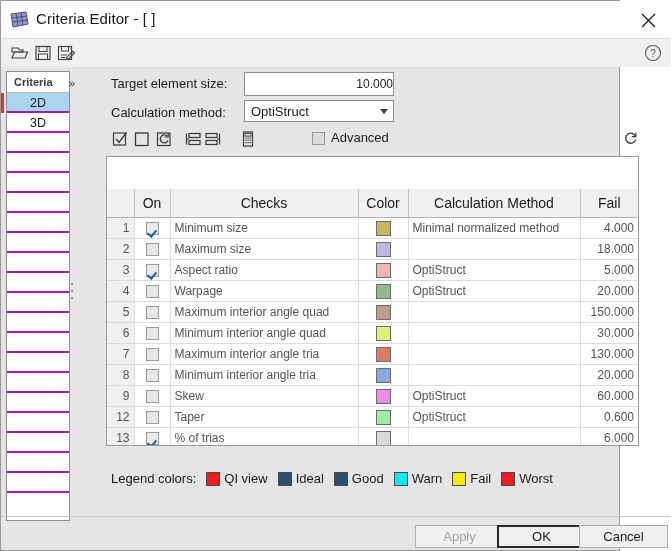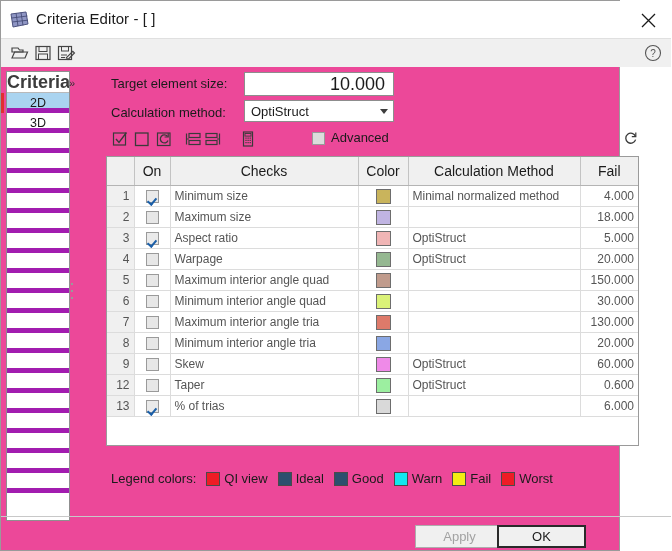--- a/index.html
+++ b/index.html
@@ -4,21 +4,21 @@
 <style>
   html,body{margin:0;padding:0;}
   body{
     width:672px;height:551px;
     font-family:"Liberation Sans", sans-serif;
     font-size:12px;
     color:#1b1b1b;
     background:#ffffff;
     overflow:hidden;
   }
-  #app{position:relative;width:620px;height:551px;background:#ec4899;
+  #app{position:relative;width:620px;height:551px;background:#e5e5e5;
        border:1px solid #9a9a9a;box-sizing:border-box;}
 
   
   .titlebar{position:absolute;left:0;top:0;width:670px;height:38px;background:#ffffff;
             border-bottom:1px solid #e0e0e0;box-sizing:border-box;}
   .title-icon{position:absolute;left:9px;top:10px;width:19px;height:17px;}
   .title-text{position:absolute;left:35px;top:9px;font-size:15px;color:#1b1b1b;
               letter-spacing:.1px;white-space:nowrap;}
   .close-btn{position:absolute;right:8px;top:6px;width:30px;height:26px;
              display:flex;align-items:center;justify-content:center;cursor:pointer;}
@@ -26,54 +26,54 @@
 
   
   .toolbar{position:absolute;left:0;top:38px;width:670px;height:28px;background:#f0f0f0;}
   .tb-ico{position:absolute;top:4px;width:20px;height:20px;cursor:pointer;}
   .help-ico{position:absolute;right:9px;top:5px;width:18px;height:18px;cursor:pointer;}
 
   
   .sidepanel{position:absolute;left:5px;top:70px;width:64px;height:450px;
              background:#ffffff;border:1px solid #8f8f8f;box-sizing:border-box;overflow:hidden;}
   .side-head{height:21px;line-height:21px;background:#ffffff;
-             border-bottom:1px solid #b9b9b9;font-size:18px;font-weight:bold;
-             color:#3c3c3c;padding-left:0;box-sizing:border-box;}
+             border-bottom:1px solid #b9b9b9;font-size:11px;font-weight:bold;
+             color:#3c3c3c;padding-left:7px;box-sizing:border-box;}
   .side-row{height:20px;line-height:20px;text-align:center;font-size:12.5px;
-            border-bottom:5px solid #a21caf;box-sizing:border-box;color:#1b1b1b;cursor:pointer;}
+            border-bottom:2px solid #a21caf;box-sizing:border-box;color:#1b1b1b;cursor:pointer;}
   .side-row.sel{background:#aad4f0;}
   .side-row.blank{cursor:default;}
   .chev{position:absolute;left:68px;top:76px;font-size:11px;color:#333;cursor:pointer;}
   .splitdots{position:absolute;left:70px;top:282px;width:3px;height:24px;cursor:col-resize;}
   .splitdots i{display:block;width:2px;height:2px;background:#9a9a9a;margin-bottom:5px;}
   .redmark{position:absolute;left:0px;top:92px;width:3px;height:20px;background:#e03030;}
 
   
   .lbl{position:absolute;font-size:13px;color:#1b1b1b;white-space:nowrap;}
   .txtfield{position:absolute;background:#fff;border:1px solid #8d8d8d;
-            box-sizing:border-box;font-family:"Liberation Sans",sans-serif;font-size:18px;
-            text-align:right;padding:0 8px;color:#1b1b1b;}
+            box-sizing:border-box;font-family:"Liberation Sans",sans-serif;font-size:12px;
+            text-align:right;padding:0 0;color:#1b1b1b;}
   .combo{position:absolute;background:#fff;border:1px solid #8d8d8d;box-sizing:border-box;
          font-size:13px;color:#1b1b1b;cursor:pointer;}
   .combo span.val{position:absolute;left:6px;top:3px;}
   .combo .arrow{position:absolute;right:5px;top:8px;width:0;height:0;
                 border-left:4px solid transparent;border-right:4px solid transparent;
                 border-top:5px solid #3d3d3d;}
 
   
   .mini{position:absolute;top:129px;width:18px;height:18px;cursor:pointer;}
   .adv-box{position:absolute;left:311px;top:131px;width:13px;height:13px;
            background:#dcdcdc;border:1px solid #9a9a9a;box-sizing:border-box;cursor:pointer;}
   .adv-lbl{position:absolute;left:330px;top:129px;font-size:13px;color:#1b1b1b;}
   .reset-ico{position:absolute;left:622px;top:129px;width:16px;height:16px;cursor:pointer;}
 
   
   .grid{position:absolute;left:105px;top:155px;width:533px;height:290px;
         background:#fff;border:1px solid #9a9a9a;box-sizing:border-box;overflow:hidden;}
-  table.tbl{border-collapse:collapse;width:531px;table-layout:fixed;}
+  table.tbl{border-collapse:collapse;width:531px;table-layout:fixed;margin-top:32px;}
   table.tbl th{background:#f0f0f0;border-right:1px solid #c3c3c3;
                border-bottom:1px solid #b4b4b4;height:26px;font-weight:normal;
                font-size:14px;color:#1b1b1b;text-align:center;}
   table.tbl td{border-right:1px solid #dcdcdc;border-bottom:1px solid #dcdcdc;
                height:20px;font-size:12px;color:#555;padding:0 4px;
                overflow:hidden;white-space:nowrap;}
   td.num{background:#f0f0f0;text-align:right;color:#333;padding-right:5px;
          border-right:1px solid #c3c3c3;}
   td.on{text-align:center;padding:0;}
   td.col{text-align:center;padding:0;}
@@ -333,14 +333,15 @@
     </table>
   </div>
 
   <div class="legend">
     <span>Legend colors:</span><span id="legend-items"><span class="lsw" style="background: rgb(238, 28, 37);"></span><span class="ltx">QI view</span><span class="lsw" style="background: rgb(44, 79, 110);"></span><span class="ltx">Ideal</span><span class="lsw" style="background: rgb(44, 79, 110);"></span><span class="ltx">Good</span><span class="lsw" style="background: rgb(18, 232, 239);"></span><span class="ltx">Warn</span><span class="lsw" style="background: rgb(243, 236, 18);"></span><span class="ltx">Fail</span><span class="lsw" style="background: rgb(238, 28, 37);"></span><span class="ltx">Worst</span></span>
   </div>
 
   <div class="sep"></div>
   <div class="btn disabled" style="left:414px;width:89px;">Apply</div>
   <div class="btn default" style="left:496px;width:89px;text-align:center;">OK</div>
+  <div class="btn" style="left:578px;width:89px;">Cancel</div>
 
 </div>
 
 </body></html>

